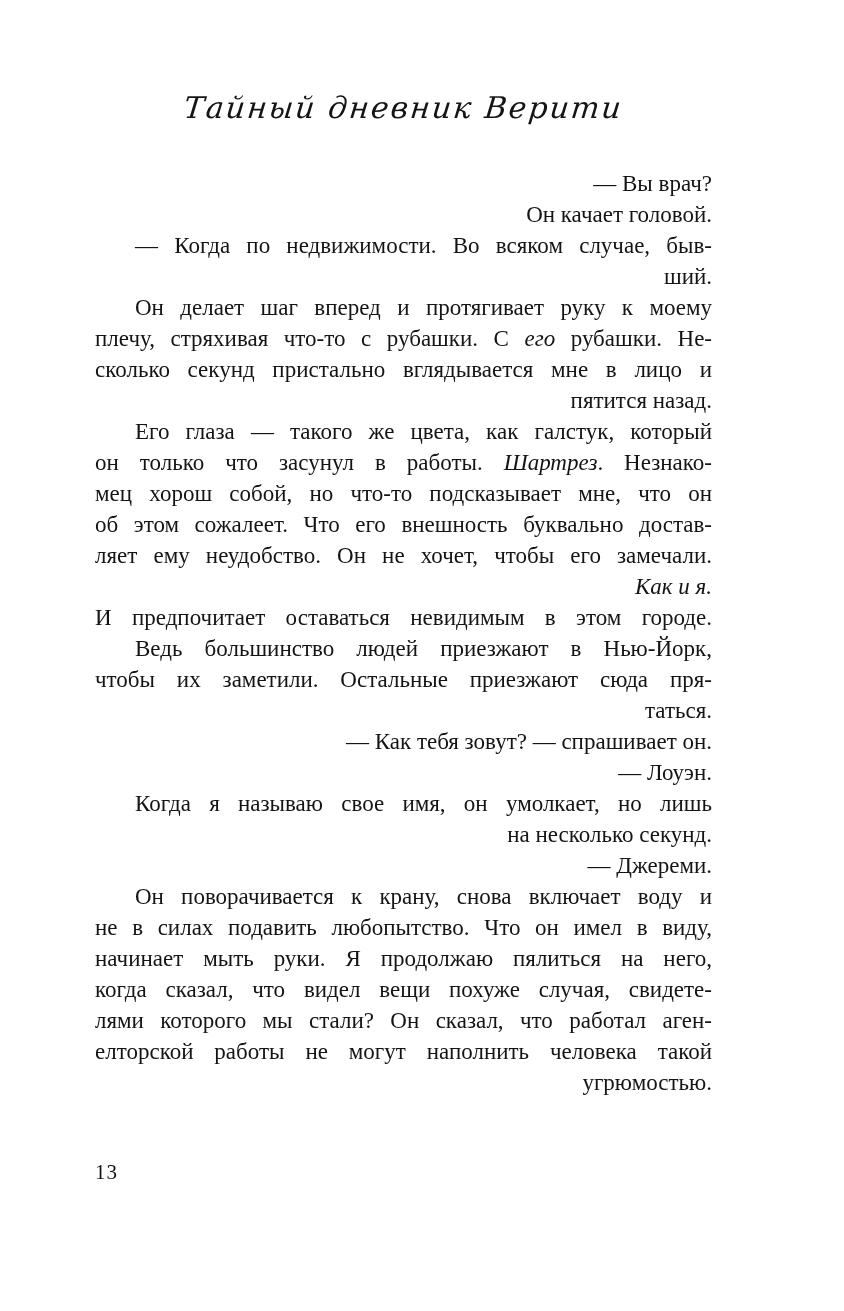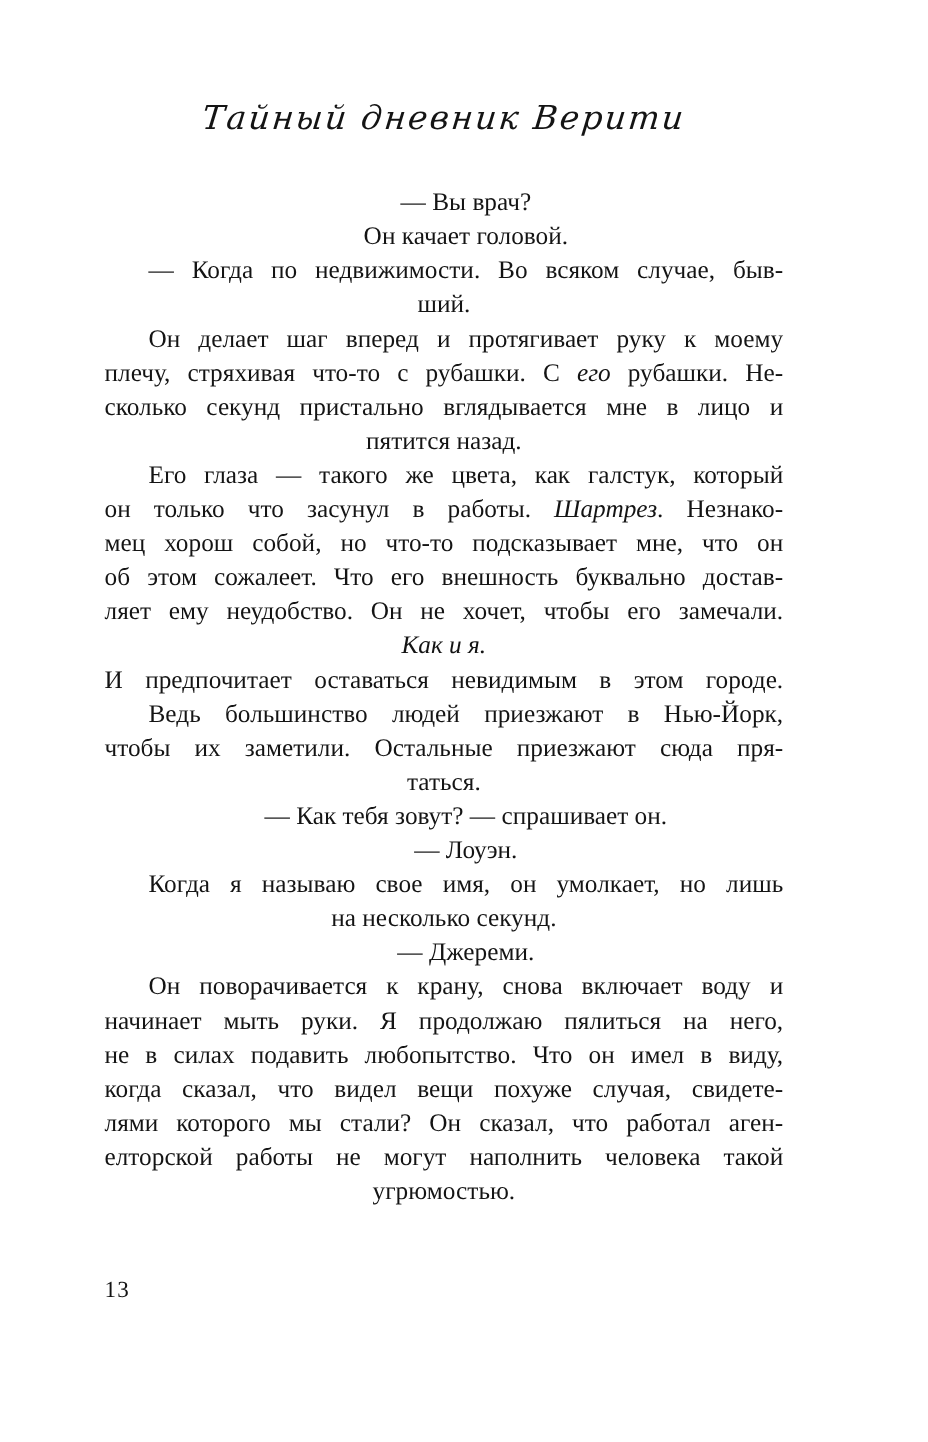--- a/index.html
+++ b/index.html
@@ -35,21 +35,21 @@
     left: 95px;
     width: 617px;
     font-size: 23px;
     line-height: 31px;
   }
   .line {
     text-align: justify;
     text-align-last: justify;
   }
   .line.last {
-    text-align: center;
+    text-align: right;
     text-align-last: auto;
   }
   .line.first {
     text-indent: 40px;
   }
   .line em {
   }
   .page-number {
     position: absolute;
     top: 1160px;
@@ -83,22 +83,22 @@
       <div class="line"><span>И предпочитает оставаться невидимым в этом городе.</span></div>
       <div class="line first"><span>Ведь большинство людей приезжают в Нью-Йорк,</span></div>
       <div class="line"><span>чтобы их заметили. Остальные приезжают сюда пря-</span></div>
       <div class="line last"><span>таться.</span></div>
       <div class="line first last"><span>— Как тебя зовут? — спрашивает он.</span></div>
       <div class="line first last"><span>— Лоуэн.</span></div>
       <div class="line first"><span>Когда я называю свое имя, он умолкает, но лишь</span></div>
       <div class="line last"><span>на несколько секунд.</span></div>
       <div class="line first last"><span>— Джереми.</span></div>
       <div class="line first"><span>Он поворачивается к крану, снова включает воду и</span></div>
+      <div class="line"><span>не в силах подавить любопытство. Что он имел в виду,</span></div>
       <div class="line"><span>начинает мыть руки. Я продолжаю пялиться на него,</span></div>
-      <div class="line"><span>не в силах подавить любопытство. Что он имел в виду,</span></div>
       <div class="line"><span>когда сказал, что видел вещи похуже случая, свидете-</span></div>
       <div class="line"><span>лями которого мы стали? Он сказал, что работал аген-</span></div>
       <div class="line"><span>елторской работы не могут наполнить человека такой</span></div>
       <div class="line last"><span>угрюмостью.</span></div>
     </div>
 
   <div class="page-number">13</div>
 </div>
 
 </body></html>

